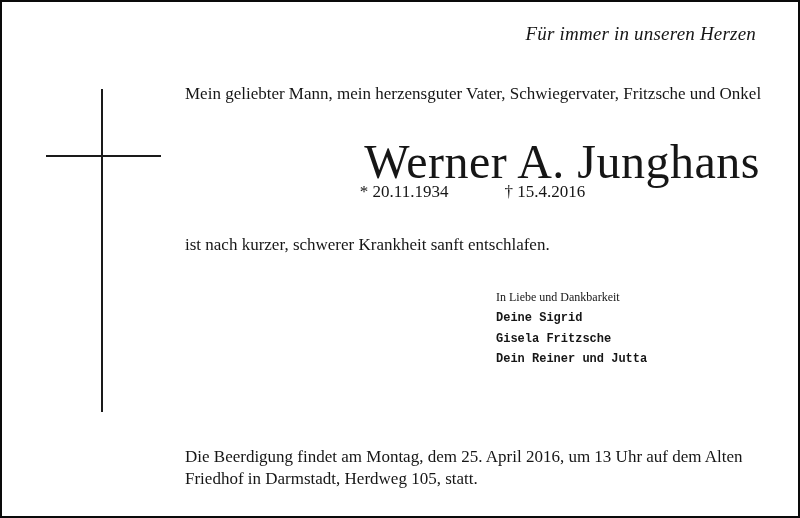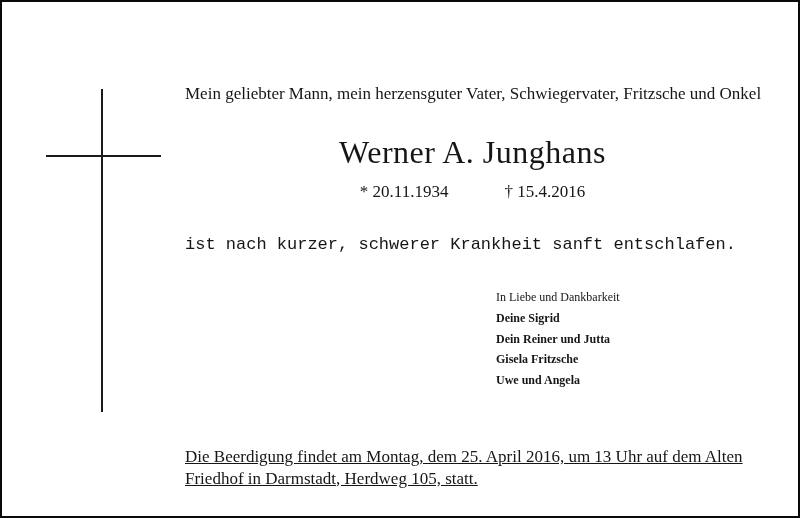--- a/index.html
+++ b/index.html
@@ -42,87 +42,86 @@
   .intro {
     position: absolute;
     left: 185px; top: 84px;
     font-size: 17px;
     white-space: nowrap;
   }
   .name {
     position: absolute;
     left: 185px; top: 134px;
     width: 575px;
-    text-align: center;
-    font-size: 32px;
+    text-align: right;
+    font-size: 48px;
     letter-spacing: 0.5px;
     white-space: nowrap;
   }
   .dates {
     position: absolute;
     left: 185px; top: 182px;
     width: 575px;
     text-align: center;
     font-size: 17px;
     white-space: nowrap;
   }
   .dates .birth { margin-right: 56px; }
   .statement {
     position: absolute;
     left: 185px; top: 235px;
     font-size: 17px;
     white-space: nowrap;
-    font-family: Liberation Mono, monospace;
   }
   .mourners {
     position: absolute;
     left: 496px; top: 287px;
     font-size: 12px;
     line-height: 20.8px;
     white-space: nowrap;
   }
-  .mourners .bold { font-weight: 700; }
+  .mourners .bold { font-weight: 700; font-family: Liberation Mono, monospace; }
   .funeral {
     position: absolute;
     left: 185px; top: 446px;
     width: 575px;
     font-size: 17px;
     line-height: 21.6px;
   }
-  .funeral div { white-space: nowrap; text-decoration: underline; }
+  .funeral div { white-space: nowrap; }
 </style>
 </head>
 <body>
 
 <div class="page">
 
   <div class="frame"></div>
 
   <div>
     <div class="cross-v"></div>
     <div class="cross-h"></div>
   </div>
 
+  <div class="epigraph">Für immer in unseren Herzen</div>
 
   <div class="intro">Mein geliebter Mann, mein herzensguter Vater, Schwiegervater, Fritzsche und Onkel</div>
 
   <div class="name">Werner A. Junghans</div>
 
   <div class="dates">
     <span class="birth">* 20.11.1934</span><span class="death">† 15.4.2016</span>
   </div>
 
   <div class="statement">ist nach kurzer, schwerer Krankheit sanft entschlafen.</div>
 
   <div class="mourners">
     <div>In Liebe und Dankbarkeit</div>
     <div class="bold">Deine Sigrid</div>
+    <div class="bold">Gisela Fritzsche</div>
     <div class="bold">Dein Reiner und Jutta</div>
-    <div class="bold">Gisela Fritzsche</div>
-    <div class="bold">Uwe und Angela</div>
   </div>
 
   <div class="funeral">
     <div>Die Beerdigung findet am Montag, dem 25. April 2016, um 13 Uhr auf dem Alten</div>
     <div>Friedhof in Darmstadt, Herdweg 105, statt.</div>
   </div>
 
 </div>
 
 </body></html>

